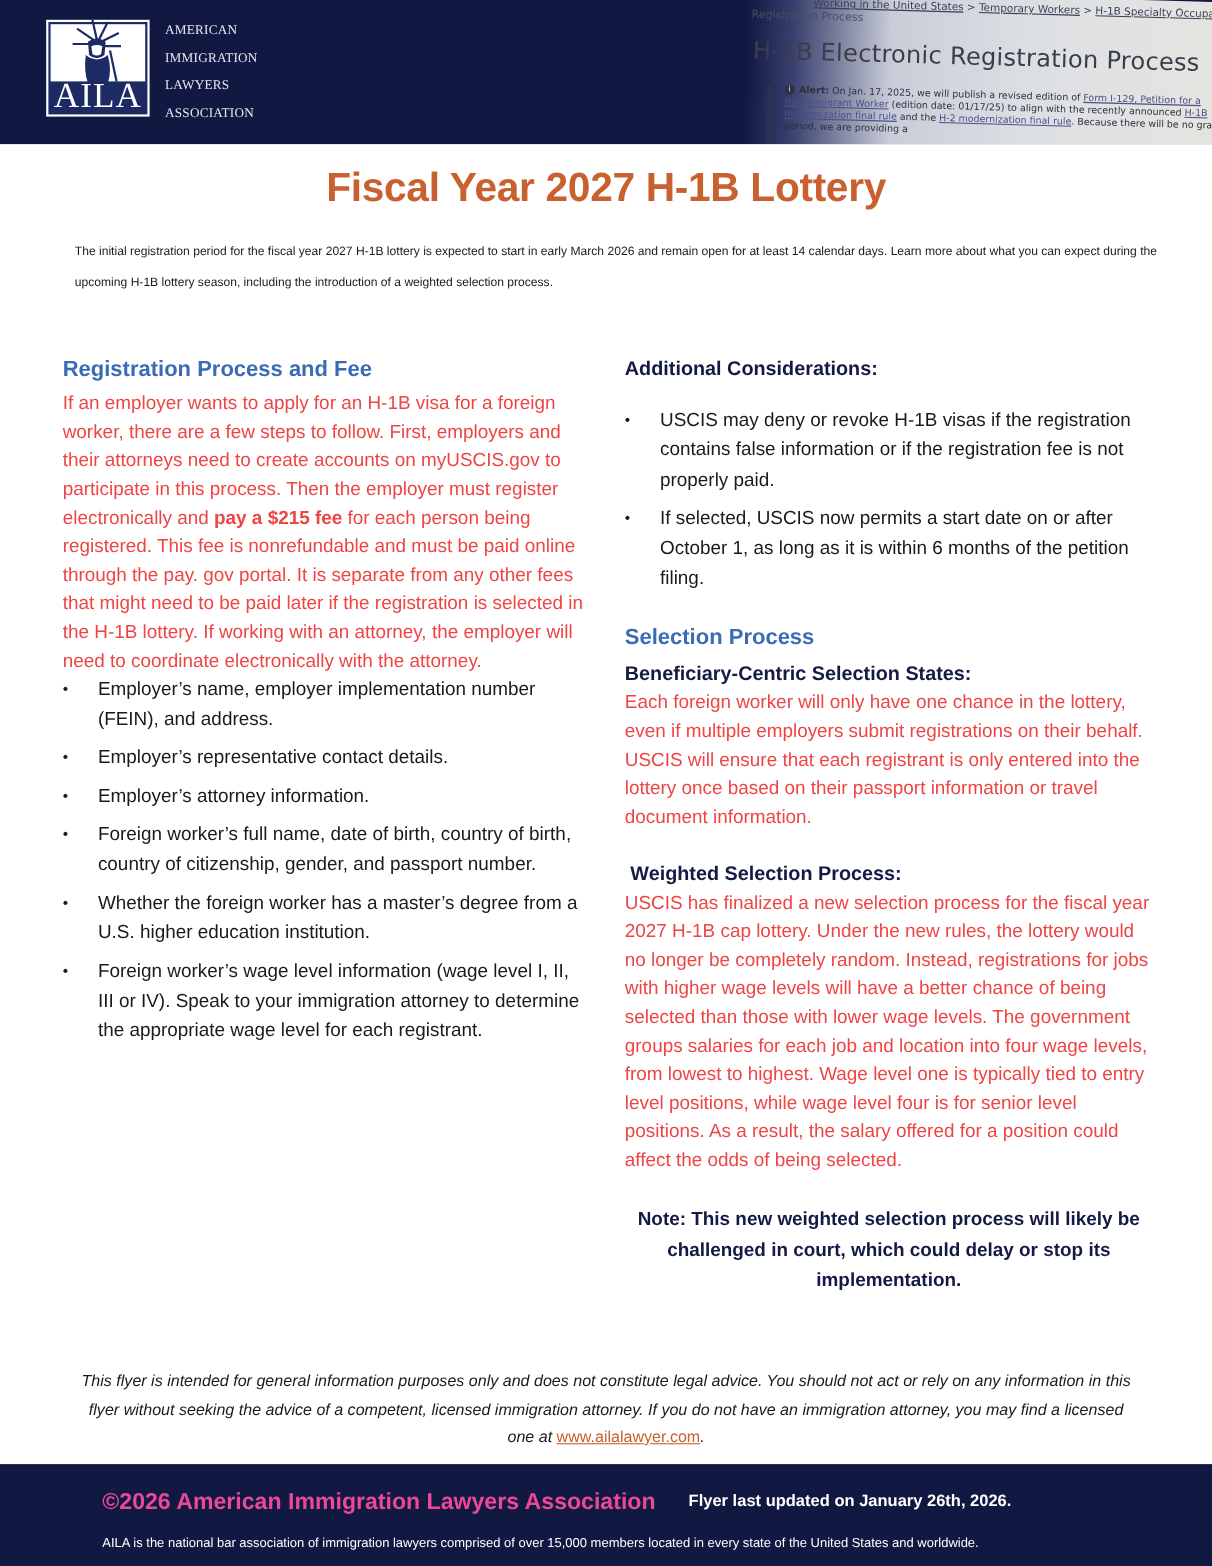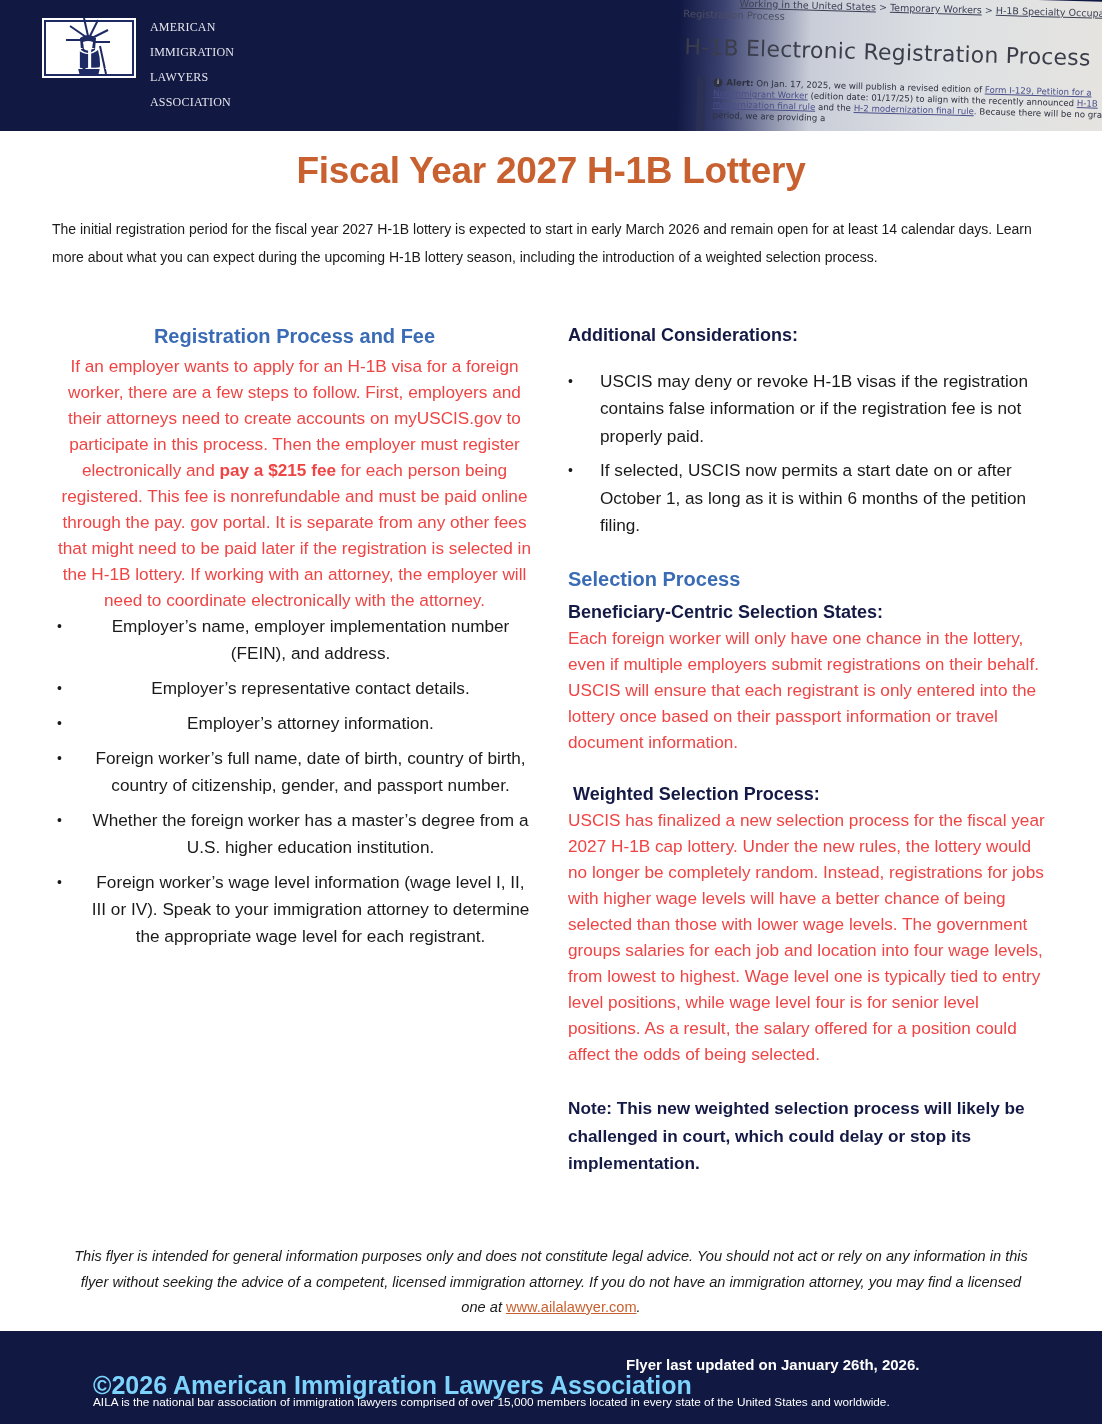--- a/index.html
+++ b/index.html
@@ -5,21 +5,21 @@
     * { box-sizing: border-box; margin: 0; padding: 0; }
     html, body { width: 1102px; height: 1424px; background: #ffffff; overflow: hidden; }
     body { font-family: "Liberation Sans", "DejaVu Sans", sans-serif; color: #1a1a1a; position: relative; }
 
     
     .header {
       position: absolute; left: 0; top: 0; width: 1102px; height: 131px;
       background: #111842; overflow: hidden;
     }
     .logo-box {
-      position: absolute; left: 42px; top: 18px; width: 94px; height: 60px;
+      position: absolute; left: 42px; top: 18px; width: 94px; height: 88px;
       border: 2px solid #ffffff; background: #1e2a63;
     }
     .logo-sky {
       position: absolute; left: 2px; top: 2px; width: 86px; height: 52px; background: #ffffff;
     }
     .logo-statue { position: absolute; left: 18px; top: -4px; width: 52px; height: 64px; }
     .logo-text {
       position: absolute; left: 0; bottom: 2px; width: 100%; text-align: center;
       font-family: "Liberation Serif", "DejaVu Serif", serif; color: #ffffff;
       font-size: 32px; letter-spacing: 1px; line-height: 32px;
@@ -59,27 +59,27 @@
     .photo-alert .u { text-decoration: underline; color: #4a4f8a; }
     .photo-alert b { font-weight: bold; }
 
     
     .main-title {
       position: absolute; left: 0; top: 150px; width: 1102px; text-align: center;
       font-size: 37px; font-weight: bold; color: #c8612f; letter-spacing: -0.3px;
       font-family: "Liberation Sans", sans-serif;
     }
     .intro {
-      position: absolute; left: 52px; top: 216px; width: 990px;
-      font-size: 14px; line-height: 27.5px; color: #1a1a1a;
+      position: absolute; left: 68px; top: 216px; width: 990px;
+      font-size: 11px; line-height: 27.5px; color: #1a1a1a;
     }
 
     
     .col { position: absolute; top: 322px; }
-    .col-left { left: 57px; width: 475px; text-align: center; }
+    .col-left { left: 57px; width: 475px; }
     .col-right { left: 568px; width: 480px; }
 
     .section-heading {
       font-size: 20px; font-weight: bold; color: #3a6bb5; line-height: 28px;
     }
     .sub-heading {
       font-size: 18px; font-weight: bold; color: #141a45; line-height: 26px;
     }
     .para {
       font-size: 17.2px; line-height: 26px; color: #ef4444;
@@ -105,21 +105,21 @@
       position: absolute; left: 70px; top: 1244px; width: 962px; text-align: center;
       font-size: 14.6px; line-height: 25.5px; font-style: italic; color: #1a1a1a;
     }
     .disclaimer a { color: #c8612f; font-weight: normal; text-decoration: underline; font-style: normal; }
 
     
     .footer {
       position: absolute; left: 0; top: 1331px; width: 1102px; height: 93px; background: #111842;
     }
     .copyright {
-      position: absolute; left: 93px; top: 40px; color: #7dd3fc; font-size: 25px; font-weight: bold;
+      position: absolute; left: 93px; top: 23px; color: #ec4899; font-size: 21px; font-weight: bold;
     }
     .updated {
       position: absolute; left: 626px; top: 25px; color: #ffffff; font-size: 15px; font-weight: bold;
     }
     .about {
       position: absolute; left: 93px; top: 64px; color: #ffffff; font-size: 11.8px;
       white-space: nowrap;
       text-align: right;
     }
   </style>
@@ -196,21 +196,21 @@
     <li><span class="dot">•</span><span>If selected, USCIS now permits a start date on or after October 1, as long as it is within 6 months of the petition filing.</span></li>
   </ul>
 
   <h2 class="section-heading" style="margin-top:26px;margin-bottom:6px;">Selection Process</h2>
   <h3 class="sub-heading">Beneficiary-Centric Selection States:</h3>
   <p class="para">Each foreign worker will only have one chance in the lottery, even if multiple employers submit registrations on their behalf. USCIS will ensure that each registrant is only entered into the lottery once based on their passport information or travel document information.</p>
 
   <h3 class="sub-heading" style="margin-top:26px;white-space:pre;"> Weighted Selection Process:</h3>
   <p class="para">USCIS has finalized a new selection process for the fiscal year 2027 H-1B cap lottery. Under the new rules, the lottery would no longer be completely random. Instead, registrations for jobs with higher wage levels will have a better chance of being selected than those with lower wage levels.  The government groups salaries for each job and location into four wage levels, from lowest to highest. Wage level one is typically tied to entry level positions, while wage level four is for senior level positions. As a result, the salary offered for a position could affect the odds of being selected.</p>
 
-  <p class="note" style="margin-top:28px;">Note: This new weighted selection process will likely be challenged in court, which could delay or stop its implementation.</p>
+  <p class="note" style="margin-top:28px;text-align:center;">Note: This new weighted selection process will likely be challenged in court, which could delay or stop its implementation.</p>
 </div>
 
 <p class="disclaimer">
   <span>This flyer is intended for general information purposes only and does not constitute legal advice. You should not act or rely on any information in this flyer without seeking the advice of a competent, licensed immigration attorney. If you do not have an immigration attorney, you may find a licensed one at </span><a>www.ailalawyer.com</a><span>.</span>
 </p>
 
 <div class="footer">
   <div class="copyright">©2026 American Immigration Lawyers Association</div>
   <div class="updated">Flyer last updated on January 26th, 2026.</div>
   <div class="about">AILA is the national bar association of immigration lawyers comprised of over 15,000 members located in every state of the United States and worldwide.</div>

